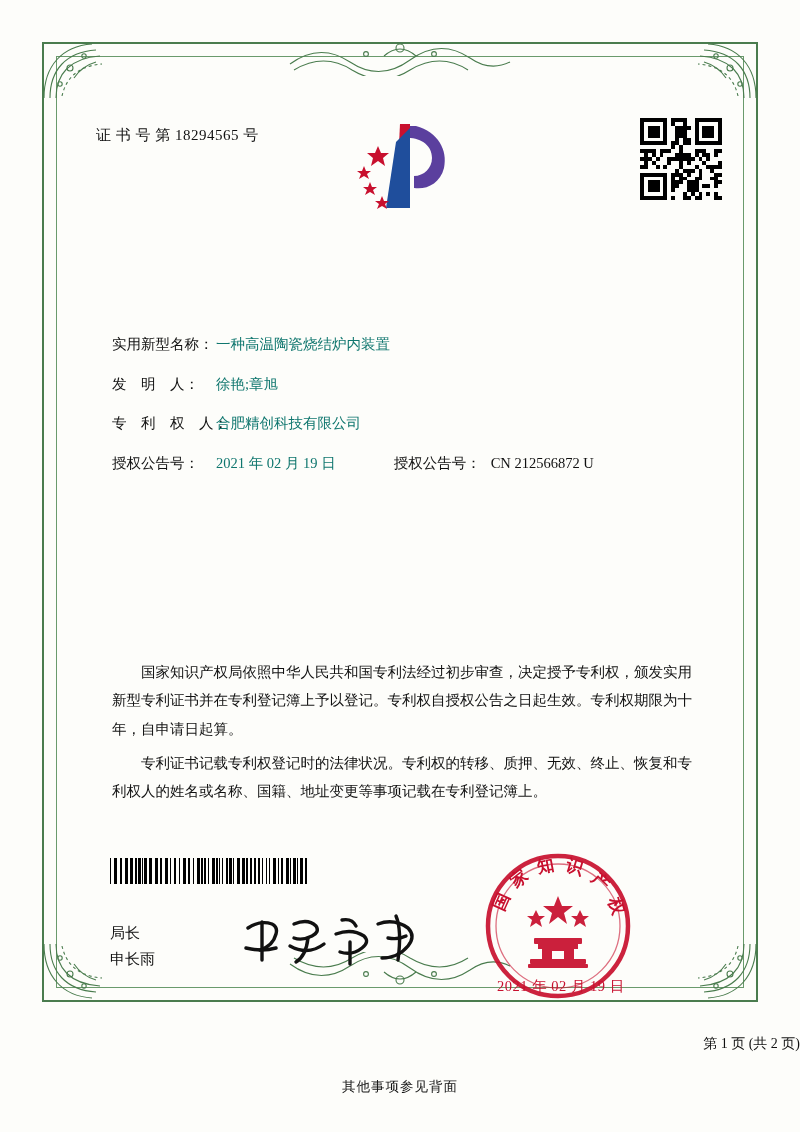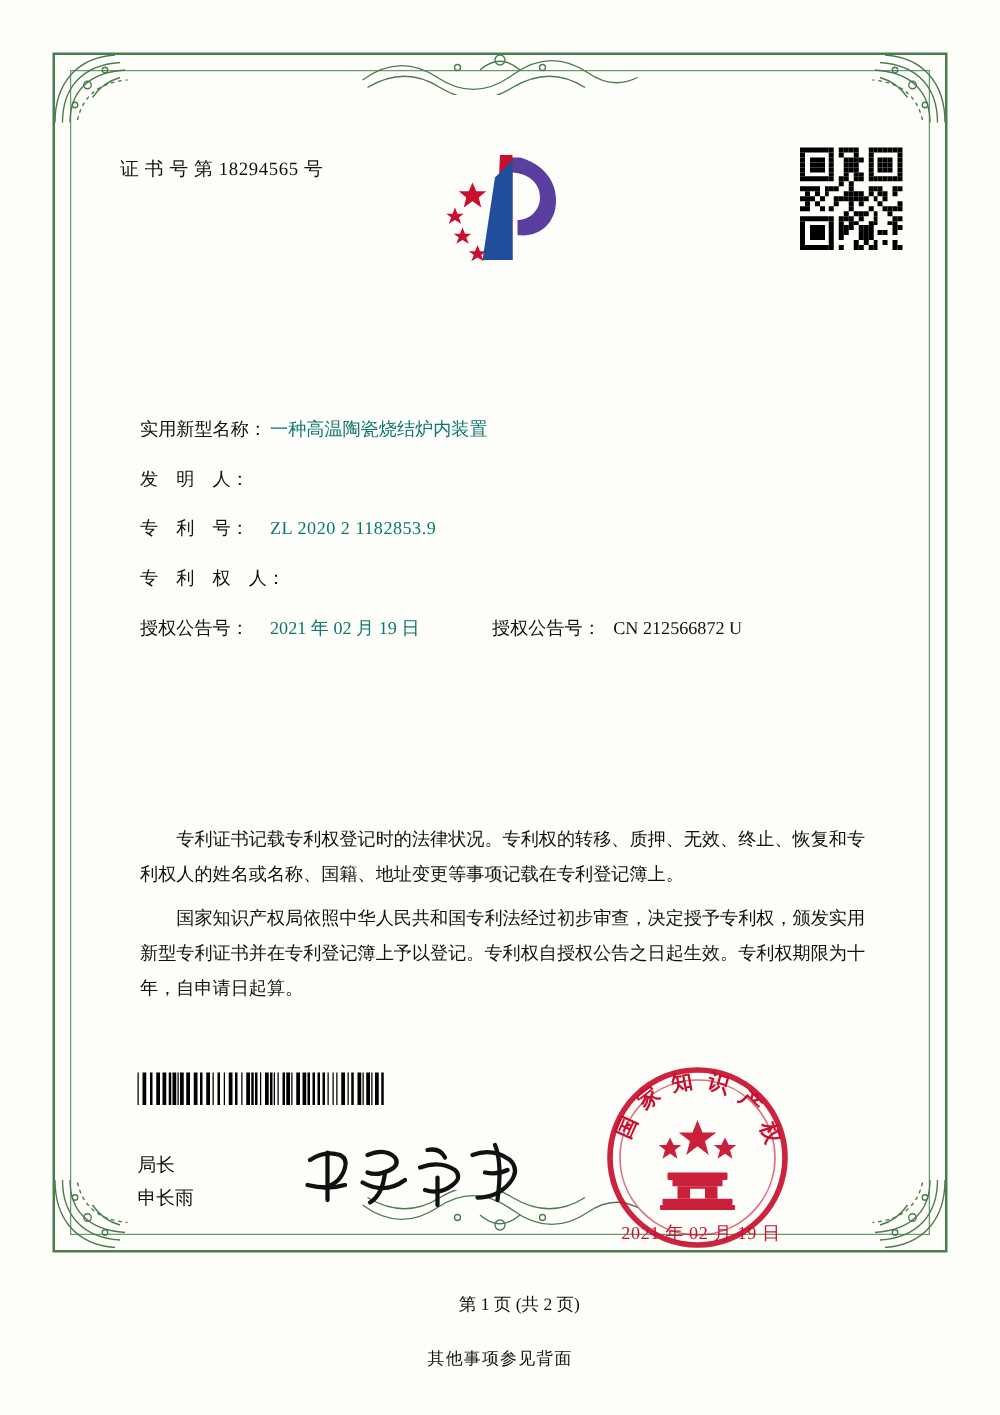--- a/index.html
+++ b/index.html
@@ -208,21 +208,21 @@
     color: #c8102e;
     letter-spacing: 0.5px;
     white-space: nowrap;
   }
 
   
   .page-num {
     position: absolute;
     left: 0; right: 0;
     top: 1035px;
-    text-align: center;
+    text-align: right;
     font-size: 14px;
     color: #111;
     padding-left: 31px;
   }
   .footer-note {
     position: absolute;
     left: 0; right: 0;
     top: 1078px;
     text-align: center;
     font-size: 13.5px;
@@ -767,39 +767,37 @@
     </div>
 
 
   <div class="fields">
     <div class="field-row">
       <div class="field-label">实用新型名称：</div>
       <div class="field-value">一种高温陶瓷烧结炉内装置</div>
     </div>
     <div class="field-row">
       <div class="field-label">发　明　人：</div>
-    </div>
-    <div class="field-row">
-      <div class="field-label">专　利　号：</div>
-      <div class="field-value mono-ish">ZL 2020 2 1182853.9</div>
+      <div class="field-value">徐艳;章旭</div>
     </div>
     <div class="field-row">
       <div class="field-label">专　利　权　人：</div>
+      <div class="field-value">合肥精创科技有限公司</div>
     </div>
     <div class="field-row inline-two">
       <div class="field-label">授权公告号：</div>
       <div class="field-value">2021 年 02 月 19 日</div>
       <div class="field-label2">授权公告号：</div>
       <div class="field-value2">CN 212566872 U</div>
     </div>
   </div>
 
   <div class="body-text">
+    <p>国家知识产权局依照中华人民共和国专利法经过初步审查，决定授予专利权，颁发实用新型专利证书并在专利登记簿上予以登记。专利权自授权公告之日起生效。专利权期限为十年，自申请日起算。</p>
     <p>专利证书记载专利权登记时的法律状况。专利权的转移、质押、无效、终止、恢复和专利权人的姓名或名称、国籍、地址变更等事项记载在专利登记簿上。</p>
-    <p>国家知识产权局依照中华人民共和国专利法经过初步审查，决定授予专利权，颁发实用新型专利证书并在专利登记簿上予以登记。专利权自授权公告之日起生效。专利权期限为十年，自申请日起算。</p>
   </div>
 
   <div class="barcode" id="barcode">
       <i style="width: 1px; margin-right: 3px;"></i>
       <i style="width: 3px; margin-right: 3px;"></i>
       <i style="width: 2px; margin-right: 3px;"></i>
       <i style="width: 3px; margin-right: 2px;"></i>
       <i style="width: 3px; margin-right: 2px;"></i>
       <i style="width: 2px; margin-right: 1px;"></i>
       <i style="width: 3px; margin-right: 1px;"></i>

